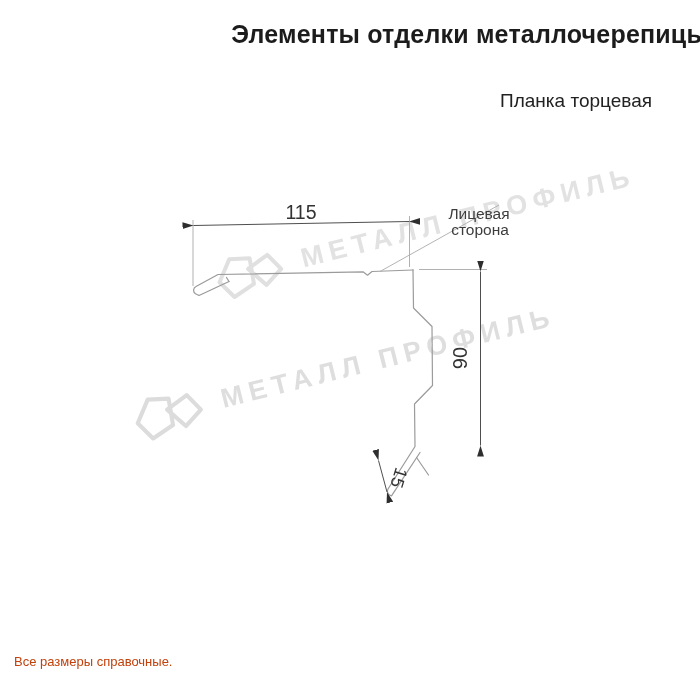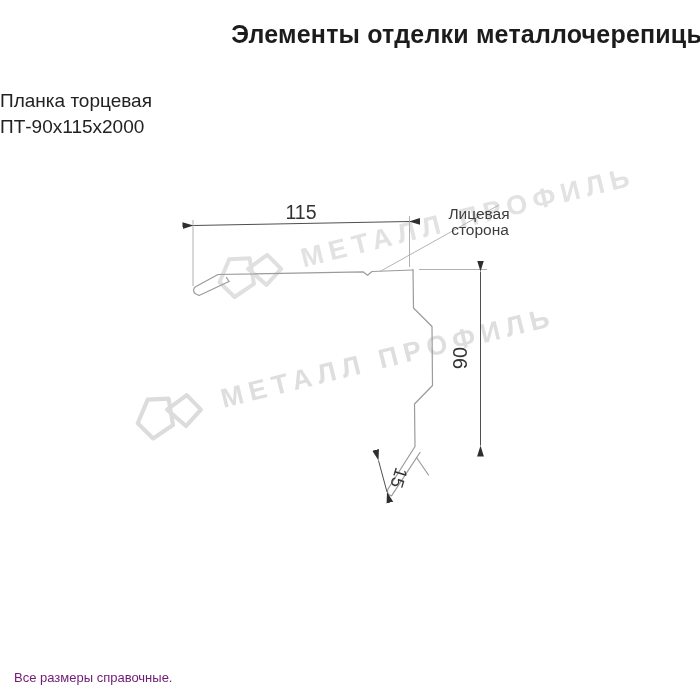--- a/index.html
+++ b/index.html
@@ -8,49 +8,48 @@
     background:#ffffff;
     font-family:"Liberation Sans","DejaVu Sans",sans-serif;
   }
   .page-title{
     position:absolute;top:20px;left:8px;width:700px;
     text-align:right;font-size:25px;font-weight:bold;color:#1c1c1c;
     letter-spacing:0.2px;z-index:5;
   }
   .subtitle-block{
     position:absolute;top:88px;left:0;width:652px;
-    text-align:left;z-index:5;color:#222222;
+    text-align:right;z-index:5;color:#222222;
   }
   .product-name{font-size:19px;line-height:26px;}
   .product-code{font-size:19px;line-height:26px;}
   
   .wm{
     position:absolute;display:flex;align-items:center;gap:14px;
     z-index:1;pointer-events:none;
   }
   .wm-1{left:212px;top:252px;transform:rotate(-14deg);transform-origin:left center;}
   .wm-2{left:130px;top:392px;transform:rotate(-14deg);transform-origin:left center;}
   .wm-text{
     font-size:27px;font-weight:bold;letter-spacing:6px;
     color:#e2e2e2;white-space:nowrap;
   }
   .wm-2 .wm-text{color:#dedede;}
   svg.draw{position:absolute;left:0;top:0;z-index:3;}
   .footer{
     position:absolute;left:14px;top:653px;z-index:5;
-    font-size:13px;line-height:17px;color:#701a75;margin-top:16px;
+    font-size:13px;line-height:17px;color:#c2410c;
   }
 </style>
 </head>
 <body>
 
 <div class="page-title">Элементы отделки металлочерепицы</div>
 <div class="subtitle-block">
   <div class="product-name">Планка торцевая</div>
-  <div class="product-code">ПТ-90х115х2000</div>
 </div>
 
 <div class="wm wm-1">
   <svg width="78" height="58" viewBox="0 0 78 58">
     <g fill="none" stroke="#e0e0e0" stroke-width="4" stroke-linejoin="round">
       <path d="M7,32 L22,12 L42,16 L40,42 L18,50 Z"></path>
       <path d="M38,26 L60,17 L70,34 L52,46 Z"></path>
     </g>
   </svg>
   <span class="wm-text">МЕТАЛЛ ПРОФИЛЬ</span>

